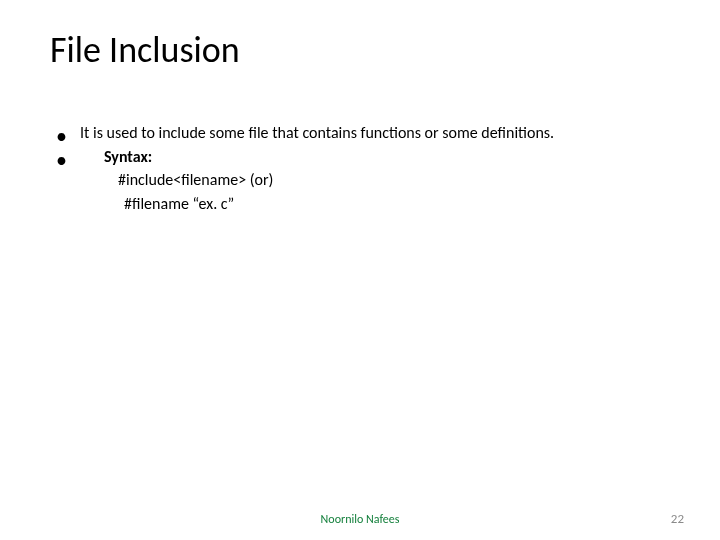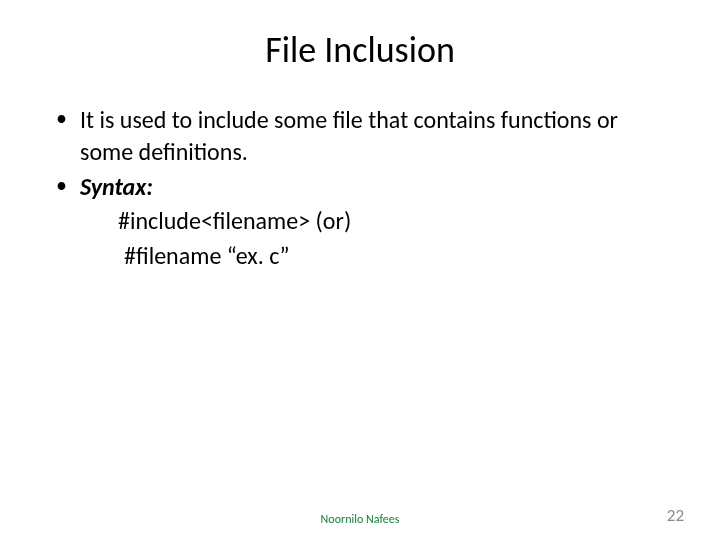--- a/index.html
+++ b/index.html
@@ -12,62 +12,61 @@
     position: relative;
     overflow: hidden;
   }
   .slide {
     width: 100%;
     height: 100%;
     padding: 20px 50px 40px 50px;
     position: relative;
   }
   .title {
-    text-align: center;
     font-size: 36px;
     font-weight: 400;
     margin-top: 8px;
-    margin-bottom: 32px;
+    margin-bottom: 50px;
   }
   .content {
-    font-size: 24px;
+    font-size: 16px;
     line-height: 1.35;
   }
   .bullet {
     position: relative;
     padding-left: 30px;
     margin-bottom: 2px;
   }
   .bullet::before {
     content: "•";
     position: absolute;
     left: 6px;
     top: 0;
     font-size: 22px;
   }
   .indent {
     padding-left: 68px;
     margin-bottom: 2px;
   }
   .italic { }
-  .bold-italic { font-style: italic; font-weight: 700; }
+  .bold-italic { font-weight: 700; margin-left: 24px; }
   .footer-center {
     position: absolute;
     bottom: 14px;
     left: 0;
     right: 0;
     text-align: center;
     font-size: 12px;
     color: #15803d;
   }
   .footer-right {
     position: absolute;
     bottom: 14px;
     right: 36px;
-    font-size: 17px;
+    font-size: 13px;
     color: #8a8a8a;
   }
 </style>
 </head>
 <body>
 
 <div class="slide">
   <h1 class="title">File Inclusion</h1>
 
   <div class="content">

